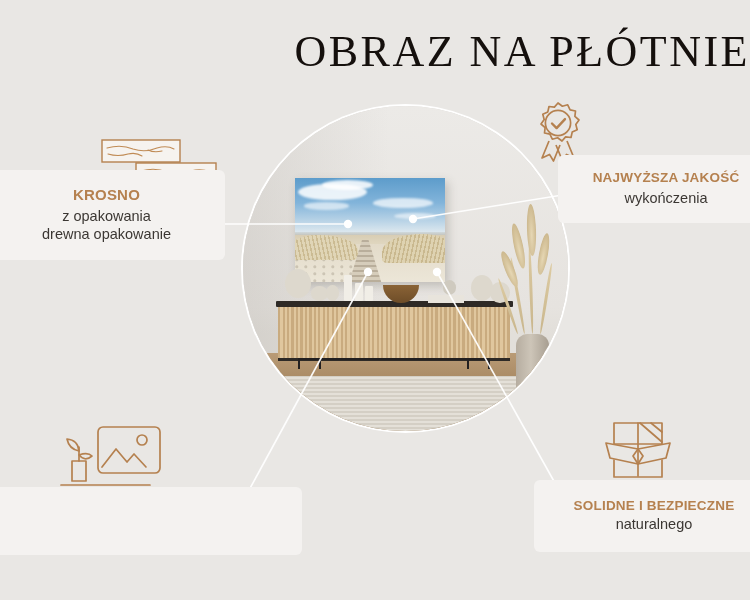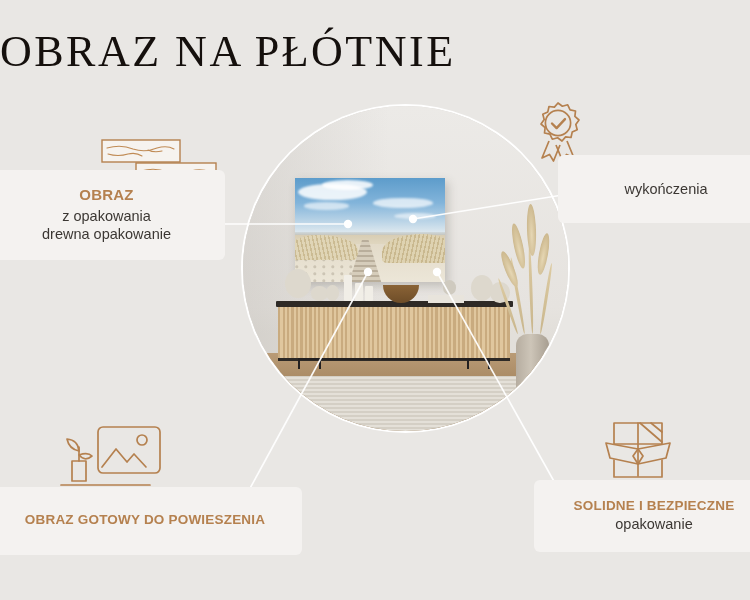--- a/index.html
+++ b/index.html
@@ -7,21 +7,21 @@
     width:750px;height:600px;overflow:hidden;
     background:#e9e7e4;
     font-family:"Liberation Sans", sans-serif;
     position:relative;
   }
   .stage{position:absolute;inset:0;}
 
   
   .title{
     position:absolute;left:0;right:0;top:26px;
-    text-align:left;
+    text-align:right;
     font-family:"Liberation Serif", serif;
     font-size:44px;letter-spacing:2.5px;
     color:#15100d;font-weight:400;
   }
 
   
   .circle-wrap{
     position:absolute;left:243px;top:106px;width:325px;height:325px;
     border-radius:50%;overflow:hidden;
     box-shadow:0 0 0 2px #ffffff;
@@ -270,31 +270,31 @@
       <path d="M38 5 L60 24"></path>
       <path d="M49 5 L60 14"></path>
       <path d="M36 5 V58"></path>
       <path d="M4 25 L36 31 L68 25 L64 40 L36 46 L8 40 z"></path>
       <path d="M12 42 V59 H60 V42"></path>
       <path d="M36 31 L31 38 L36 46 L41 38 z"></path>
     </g>
   </svg>
 
   <div class="box box-krosno">
-    <div class="hd">OBRAZ</div>
+    <div class="hd">KROSNO</div>
     <div class="sub">z opakowania</div>
     <div class="sub">drewna opakowanie</div>
   </div>
 
   <div class="box box-jakosc">
+    <div class="hd">NAJWYŻSZA JAKOŚĆ</div>
     <div class="sub">wykończenia</div>
   </div>
 
   <div class="box box-gotowy">
-    <div class="hd">OBRAZ GOTOWY DO POWIESZENIA</div>
   </div>
 
   <div class="box box-opakowanie">
     <div class="hd">SOLIDNE I BEZPIECZNE</div>
-    <div class="sub">opakowanie</div>
+    <div class="sub">naturalnego</div>
   </div>
 
 </div>
 
 </body></html>

